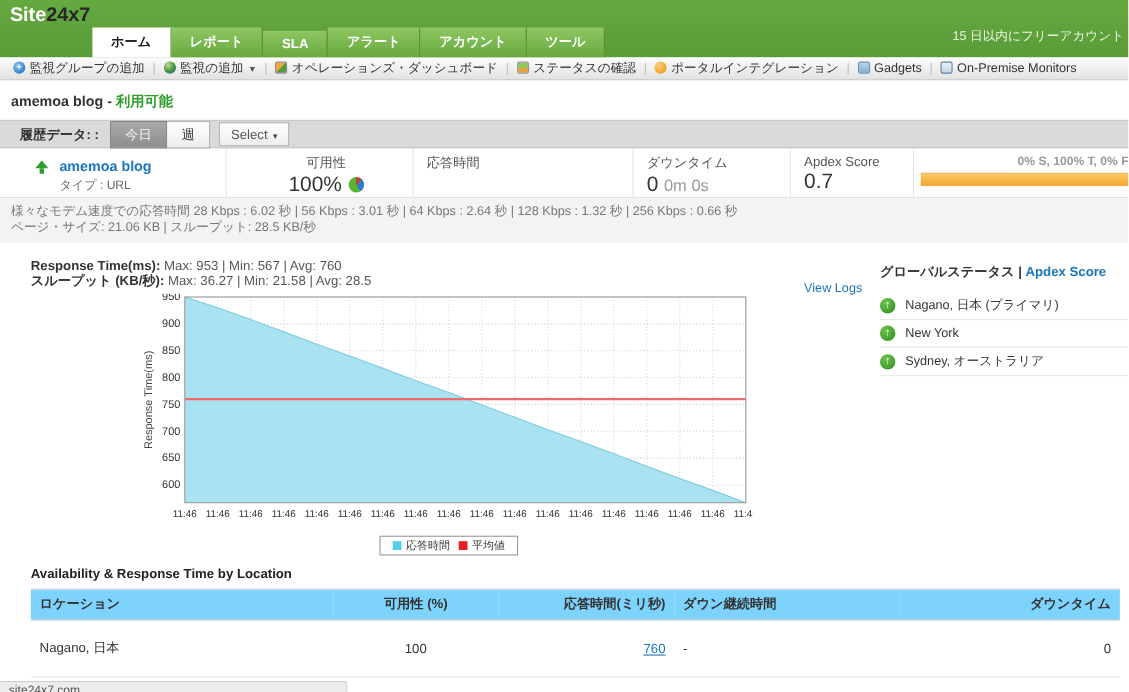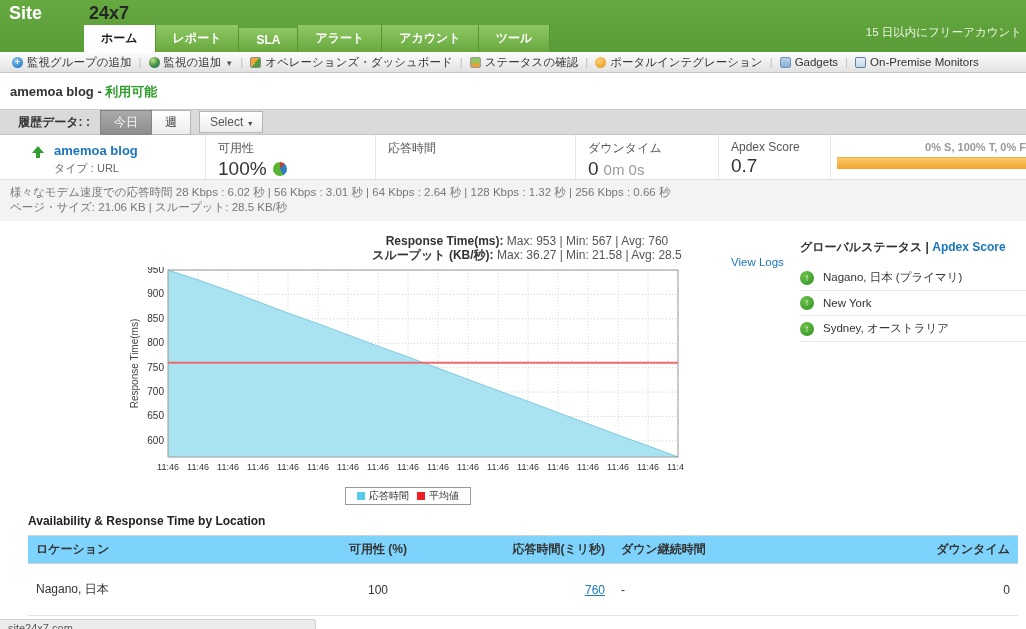--- a/index.html
+++ b/index.html
@@ -4,21 +4,21 @@
 <style>
   * { box-sizing: border-box; margin: 0; padding: 0; }
   html,body { width:1026px; height:629px; }
   body { font-family: "Liberation Sans", "DejaVu Sans", sans-serif; background:#fff; }
   .viewport { position:relative; width:1026px; height:629px; overflow:hidden; background:#fff; }
 
   
   .header { position:relative; height:52px; background:linear-gradient(#65a941,#5a9c37); }
   .logo { position:absolute; left:9px; top:3px; font-size:18px; font-weight:bold; cursor:pointer; }
   .lg1 { color:#ffffff; }
-  .lg2 { color:#262626;margin-left:47px; }
+  .lg2 { color:#262626; }
   .trial { position:absolute; right:4px; top:25px; font-size:11.5px; color:#eef6e4; white-space:nowrap;text-align:center; }
   .tabs { position:absolute; left:84px; bottom:0; white-space:nowrap; }
   .tab { display:inline-block; padding:5px 17px; font-size:12px; font-weight:bold; color:#fff;
          background:linear-gradient(#8fc763,#68a93f); border-right:1px solid #54962f; cursor:pointer; vertical-align:bottom; }
   .tab.active { background:#ffffff; color:#1d1d1d; }
 
   
   .toolbar { height:21px; line-height:20px; background:linear-gradient(#fdfdfd,#e2e2e2);
              border-bottom:1px solid #c6c6c6; padding-left:8px; font-size:11.5px; color:#333; white-space:nowrap; }
   .tb-item { cursor:pointer; margin:0 4px; display:inline-block; }
@@ -46,21 +46,21 @@
   .btn { font-size:12px; padding:3px 13px; cursor:pointer; }
   .btn-today { background:linear-gradient(#a9a9a9,#8e8e8e); color:#f5f5f5; border:1px solid #848484; }
   .btn-week  { background:linear-gradient(#ffffff,#ededed); color:#333; border:1px solid #b5b5b5; border-left:none; }
   .btn-select{ background:linear-gradient(#ffffff,#ededed); color:#555; border:1px solid #b5b5b5; margin-left:8px; padding:3px 10px; }
   .caret2 { font-size:8px; color:#444; margin-left:5px; }
 
   
   .stats { display:flex; height:45px; border-bottom:1px solid #e0e0e0; background:#fff; }
   .scol { border-left:1px solid #e5e5e5; padding:5px 0 0 12px; }
   .scol.c1 { width:205px; border-left:none; display:flex; padding-top:8px; padding-left:32px; }
-  .scol.c2 { width:170px; } .scol.c3 { width:200px; } .scol.c4 { width:143px; } .scol.c5 { width:112px; }
+  .scol.c2 { width:170px;text-align:center; } .scol.c3 { width:200px; } .scol.c4 { width:143px; } .scol.c5 { width:112px; }
   .scol.c6 { flex:1; padding:2px 0 0 6px; }
   .s-label { font-size:12px; color:#555; }
   .s-value { font-size:19px; color:#333; margin-top:1px; white-space:nowrap; }
   .s-sub { font-size:15px; color:#999; margin-left:5px; }
   .mon-name { color:#1b76bc; font-weight:bold; font-size:13px; cursor:pointer; }
   .mon-type { font-size:11px; color:#666; margin-top:3px; }
   .up-arrow-icon { position:relative; width:12px; height:13px; margin:3px 10px 0 0; flex:0 0 auto; }
   .up-arrow-icon::before { content:""; position:absolute; left:0; top:0; border-left:6px solid transparent; border-right:6px solid transparent; border-bottom:7px solid #2f9e2c; }
   .up-arrow-icon::after { content:""; position:absolute; left:4px; top:7px; width:4px; height:5px; background:#2f9e2c; }
   .pie-chart-icon { display:inline-block; width:14px; height:14px; border-radius:50%; vertical-align:-1px; margin-left:6px;
@@ -71,21 +71,21 @@
   .bar-chart-icon .b2 { height:13px; background:#58b530; }
   .bar-chart-icon .b3 { height:10px; background:#2d7fc1; }
   .apdex-bar-label { font-size:11px; color:#999; text-align:right; margin-top:4px;font-weight:bold; }
   .apdex-bar { height:12px; margin-top:4px; background:linear-gradient(#fbc96a,#f2a42e); border-top:1px solid #e9b14c; }
 
   
   .modem { background:#f3f3f3; padding:5px 0 6px 10px; font-size:11.5px; color:#777; line-height:15px; }
 
   
   .chart-section { position:relative; margin-top:13px; height:280px; }
-  .chart-head { margin-left:28px; font-size:12px; color:#555; line-height:14px;text-align:center; }
+  .chart-head { margin-left:28px; font-size:12px; color:#555; line-height:14px; }
   .chart-head b { color:#333; }
   .view-logs { position:absolute; left:731px; top:22px; color:#1b76bc; font-size:11.5px; cursor:pointer; }
   .gpanel { position:absolute; left:800px; top:5px; width:226px; }
   .gpanel-title { font-size:12px; font-weight:bold; color:#333; }
   .gpanel-title .lnk { color:#1b76bc; cursor:pointer; }
   .gpanel ul { list-style:none; margin-top:9px; }
   .gpanel li { display:flex; align-items:center; gap:9px; padding:5px 0; border-bottom:1px solid #e8e8e8; font-size:11.5px; color:#333; cursor:pointer; }
   .circle-up-icon { width:14px; height:14px; border-radius:50%; flex:0 0 auto;
                     background:radial-gradient(circle at 35% 30%,#6cc24a,#2f8f1f); color:#fff; text-align:center; }
   .circle-up-icon::after { content:"↑"; font-size:10px; font-weight:bold; line-height:14px; display:block; }

